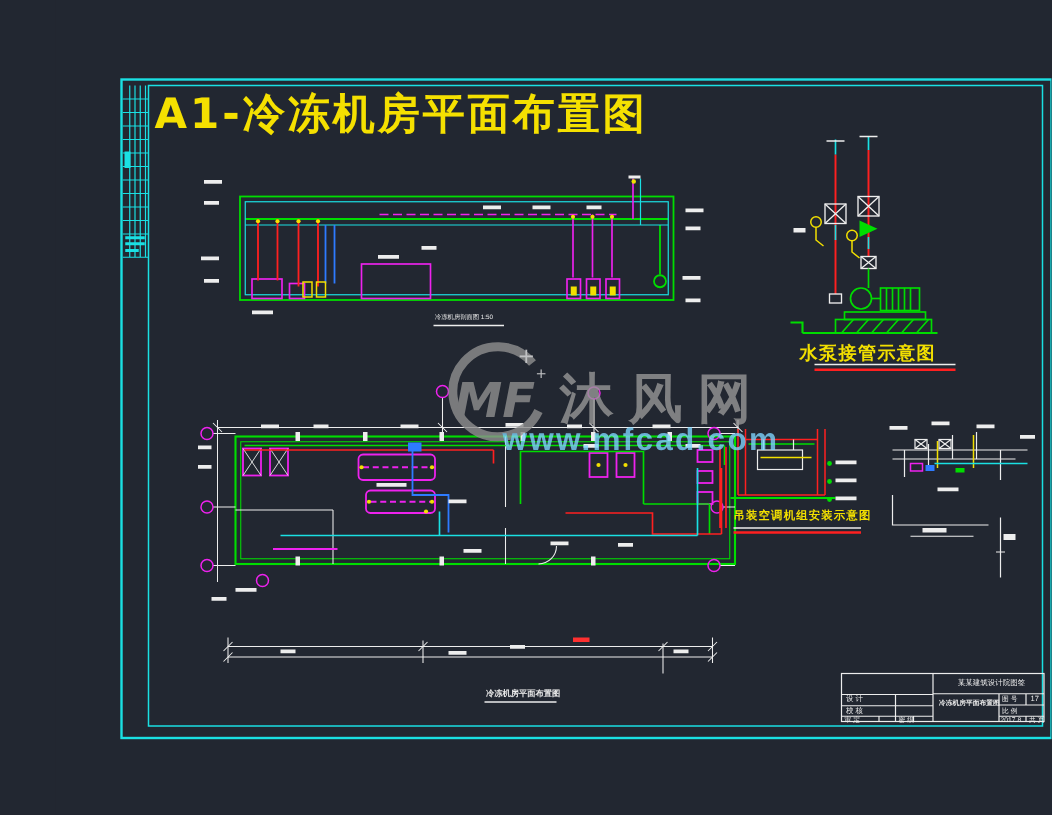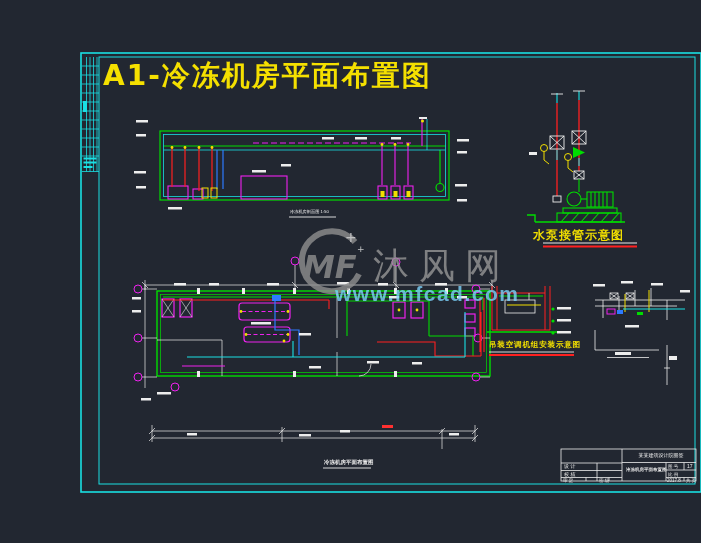--- a/index.html
+++ b/index.html
@@ -9,21 +9,21 @@
   .page-title{position:absolute;left:66px;top:57px;color:#f5e000;font-size:28px;font-weight:bold;
               letter-spacing:2px;font-family:"DejaVu Sans",sans-serif;white-space:nowrap;}
   .detail-label{position:absolute;color:#f2df00;font-weight:bold;white-space:nowrap;line-height:1;}
   .pump-label{left:496px;top:229px;font-size:12px;letter-spacing:1px;}
   .hoist-label{left:452px;top:341px;font-size:10px;transform:scale(.76);transform-origin:0 0;letter-spacing:1px;}
   .micro{position:absolute;color:#ececec;font-size:10px;line-height:1;white-space:nowrap;
          transform-origin:0 0;}
   .micro.b{font-weight:bold;}
   
   .watermark{position:absolute;left:252px;top:226px;width:220px;height:80px;opacity:.8;}
-  .wm-name{position:absolute;left:84px;top:16px;font-size:36px;font-weight:normal;color:#979797;
+  .wm-name{position:absolute;left:84px;top:16px;font-size:36px;font-weight:bold;color:#979797;
            letter-spacing:10px;white-space:nowrap;font-family:"DejaVu Sans",sans-serif;}
   .wm-url{position:absolute;left:46px;top:56px;font-size:21px;font-weight:bold;color:#7dd3fc;
           letter-spacing:1.5px;white-space:nowrap;}
   .wm-logo{position:absolute;left:0;top:0;}
 </style>
 </head>
 <body>
 
 <div class="stage">
 

